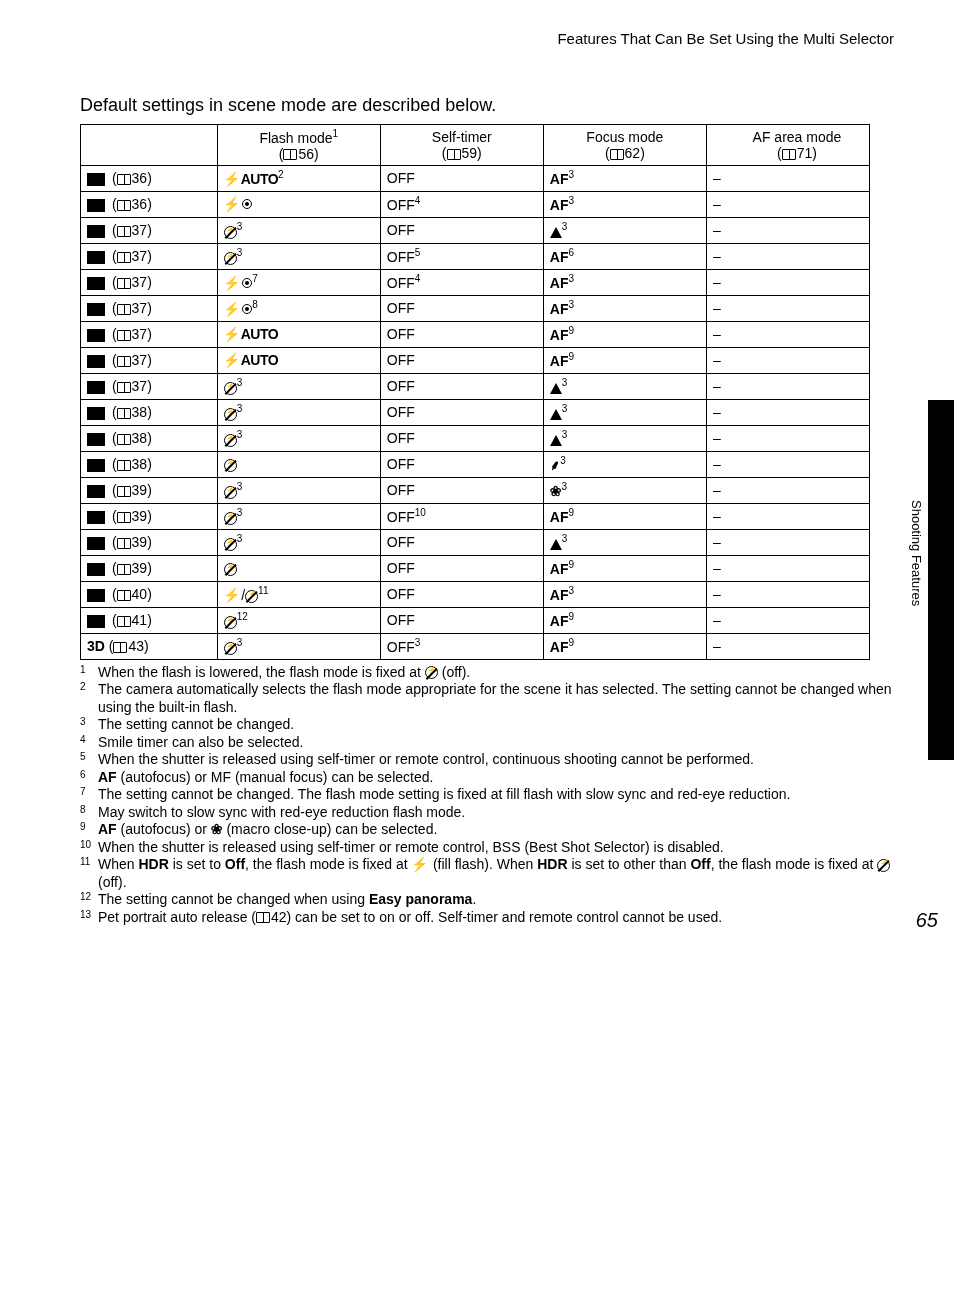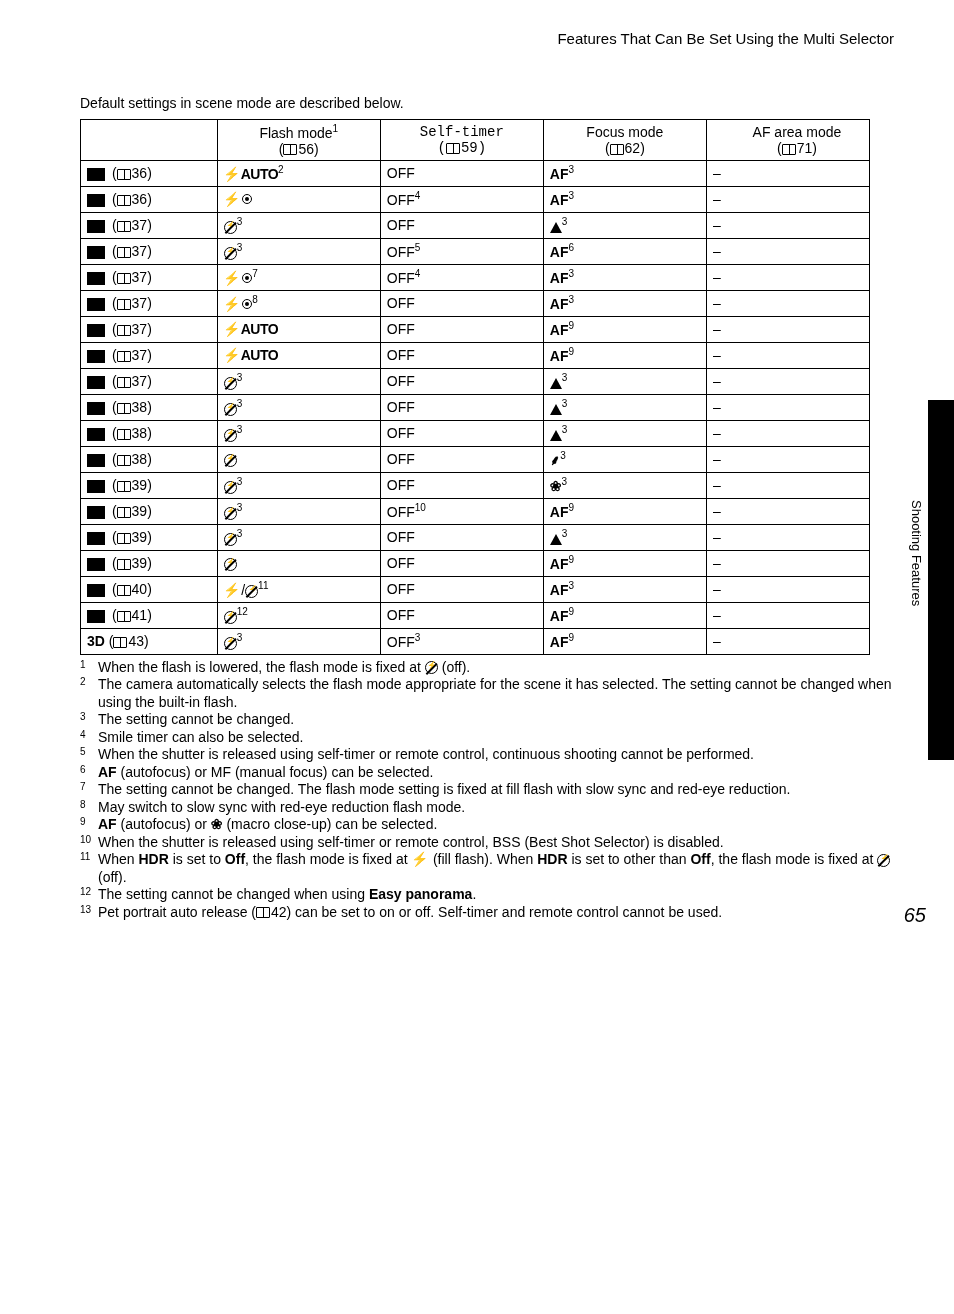--- a/index.html
+++ b/index.html
@@ -7,38 +7,38 @@
     font-family: Arial, Helvetica, sans-serif;
     font-size: 14px;
     color: #000;
     margin: 0;
     padding: 30px 30px 20px 70px;
     width: 954px;
     background: #fff;
     position: relative;
   }
   .header { text-align: right; font-size: 15px; margin-bottom: 48px; padding-right: 30px;}
-  .intro { margin-bottom: 8px; font-size: 14px; padding-left:10px;}
+  .intro { margin-bottom: 8px; font-size: 18px; padding-left:10px;}
   table {
     border-collapse: collapse;
     width: 790px;
     margin-left:10px;
   }
   th, td {
     border: 1px solid #000;
     padding: 3px 6px;
     text-align: left;
     vertical-align: middle;
     font-size: 14px;
     height: 26px;
   }
   th { font-weight: normal; text-align: center; }
   th:nth-child(1){ width: 130px;}
   th:nth-child(2){ width: 155px;}
-  th:nth-child(3){ width: 155px; font-family: Liberation Mono, monospace;}
+  th:nth-child(3){ width: 155px;}
   th:nth-child(4){ width: 155px;}
   th:nth-child(5){ width: 155px; padding-left: 24px;}
   sup { font-size: 10px; vertical-align: super; }
   .footnotes { margin-top: 4px; padding-left: 10px; padding-right: 30px;}
   .footnote { display: flex; font-size: 14px; line-height: 1.25; }
   .footnote .num { width: 18px; flex-shrink: 0; font-size: 10px; vertical-align: super; }
   .footnote .txt { flex: 1; }
   .side-tab {
     position: absolute;
     right: 0;
@@ -49,21 +49,21 @@
   }
   .side-label {
     position: absolute;
     right: 30px;
     top: 500px;
     writing-mode: vertical-rl;
     font-size: 13px;
   }
   .page-num {
     position: absolute;
-    right: 28px;
+    right: 16px;
     bottom: 14px;
     font-size: 20px;
     font-style: italic;
   }
   .book { display:inline-block; width:14px; height:11px; border:1px solid #000; border-radius:1px; position: relative; vertical-align: middle; margin-right:1px;}
   .book::after{content:""; position:absolute; left:50%; top:0; bottom:0; width:1px; background:#000;}
   .af { font-weight: bold; font-family: Arial; }
   .mf { font-weight: normal; margin-top: 14px; }
   .mountain { display:inline-block; width:0; height:0; border-left:6px solid transparent; border-right:6px solid transparent; border-bottom:11px solid #000; vertical-align: middle;}
   .sauto { font-weight: bold; font-family: Arial Narrow, Arial; letter-spacing: -0.5px;}

